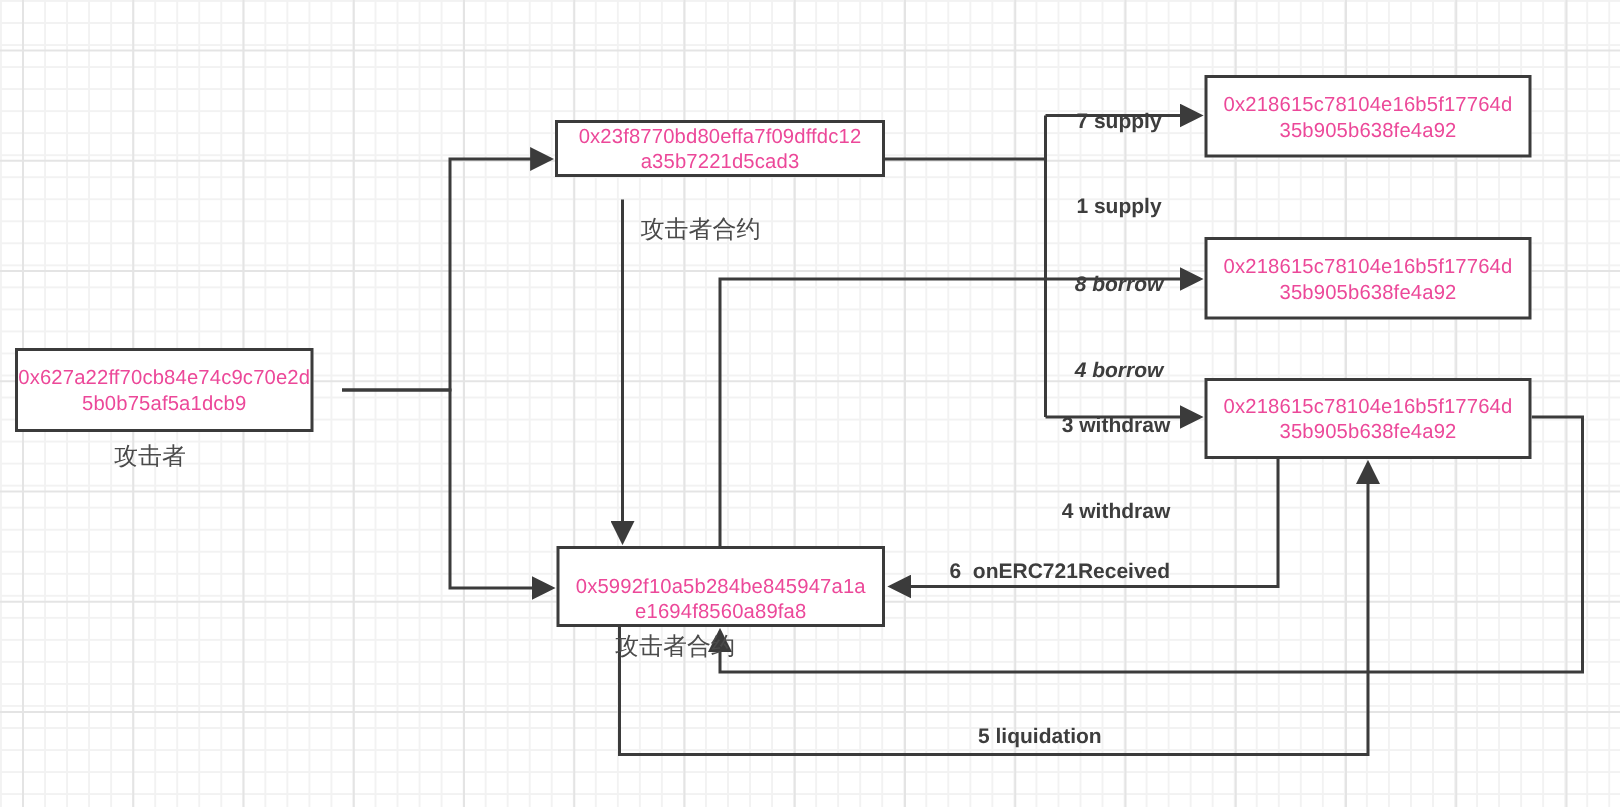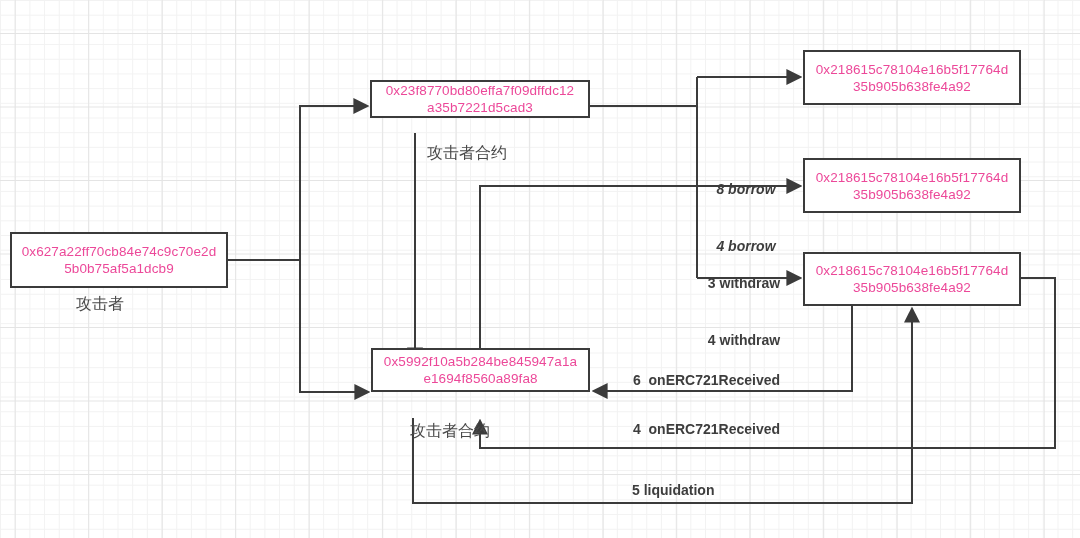--- a/index.html
+++ b/index.html
@@ -82,63 +82,66 @@
     <polyline points="590,106 697,106"></polyline>
     <polyline points="697,77 697,278"></polyline>
     <polyline points="697,77 800,77" marker-end="url(#arr)"></polyline>
     <polyline points="480,364 480,186 800,186" marker-end="url(#arr)"></polyline>
     <polyline points="697,278 800,278" marker-end="url(#arr)"></polyline>
     <polyline points="852,306 852,391 594,391" marker-end="url(#arr)"></polyline>
     <polyline points="1021,278 1055,278 1055,448 480,448 480,421" marker-end="url(#arr)"></polyline>
     <polyline points="413,418 413,503 912,503 912,309" marker-end="url(#arr)"></polyline>
   </svg>
 
-  <div class="node" style="left:10px; top:232px; width:218px; height:56px;">
+  <div class="node" style="left:10px; top:232px; width:199px; height:56px;">
     <span>0x627a22ff70cb84e74c9c70e2d</span>
     <span>5b0b75af5a1dcb9</span>
   </div>
   <div class="caption centered" style="left:50px; top:294px; width:100px;font-family:Liberation Mono, monospace;">攻击者</div>
 
   <div class="node" style="left:370px; top:80px; width:220px; height:38px;">
     <span>0x23f8770bd80effa7f09dffdc12</span>
     <span>a35b7221d5cad3</span>
   </div>
   <div class="caption centered" style="left:417px; top:143px; width:100px;">攻击者合约</div>
 
-  <div class="node" style="left:371px; top:348px; width:219px; height:44px;">
+  <div class="node" style="left:371px; top:364px; width:219px; height:54px;justify-content:flex-end;">
     <span>0x5992f10a5b284be845947a1a</span>
     <span>e1694f8560a89fa8</span>
   </div>
   <div class="caption" style="left:410px; top:421px;">攻击者合约</div>
 
   <div class="node" style="left:803px; top:50px; width:218px; height:55px;">
     <span>0x218615c78104e16b5f17764d</span>
     <span>35b905b638fe4a92</span>
   </div>
 
   <div class="node" style="left:803px; top:158px; width:218px; height:55px;">
     <span>0x218615c78104e16b5f17764d</span>
     <span>35b905b638fe4a92</span>
   </div>
 
   <div class="node" style="left:803px; top:252px; width:218px; height:54px;">
     <span>0x218615c78104e16b5f17764d</span>
     <span>35b905b638fe4a92</span>
   </div>
 
+  <div class="edge-label centered" style="left:700px; top:33px; width:92px;">
+    <div>7 supply</div>
+    <div>1 supply</div>
+  </div>
 
   <div class="edge-label centered" style="left:700px; top:142px; width:92px;font-style:italic;">
     <div>8 borrow</div>
     <div>4 borrow</div>
   </div>
 
   <div class="edge-label centered" style="left:698px; top:236px; width:92px;">
     <div>3 withdraw</div>
     <div>4 withdraw</div>
   </div>
 
   <div class="edge-label" style="left:633px; top:371px;">6  onERC721Received</div>
 
-  <div class="edge-label" style="left:633px; top:420px;">4  onERC721Received</div>
 
-  <div class="edge-label" style="left:632px; top:481px;">5 liquidation</div>
+  <div class="edge-label" style="left:652px; top:481px;">5 liquidation</div>
 
 </div>
 
 </body></html>

